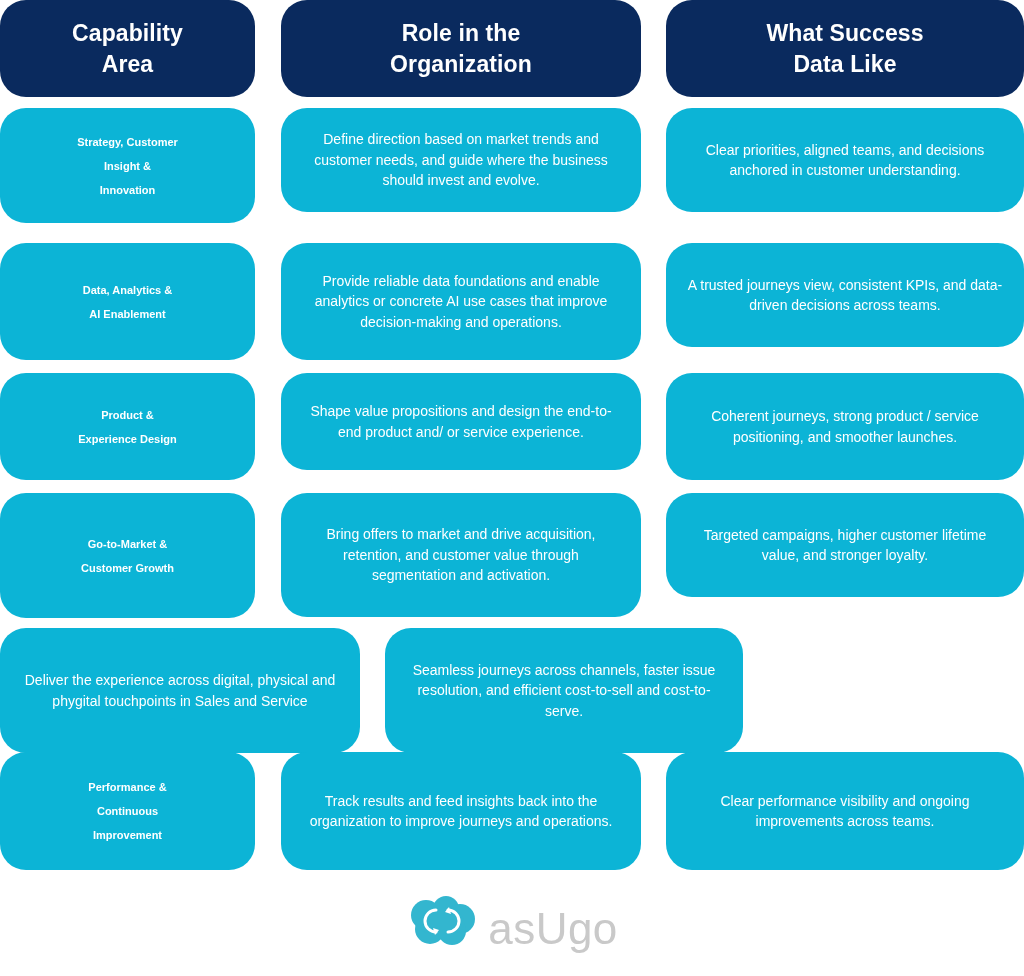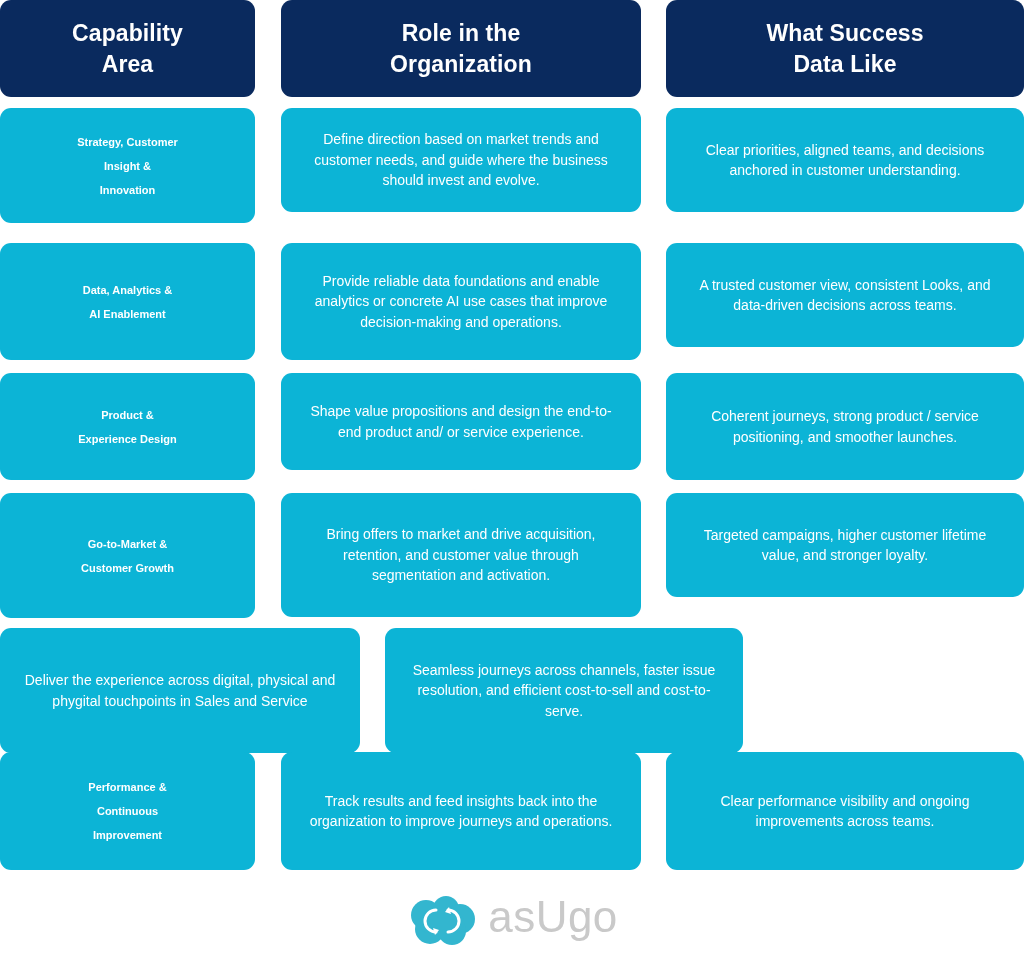--- a/index.html
+++ b/index.html
@@ -25,21 +25,21 @@
     width: 1024px;
     align-items: stretch;
   }
 
   
   .cell-col1 { width: 255px; margin-right: 26px; }
   .cell-col2 { width: 360px; margin-right: 25px; }
   .cell-col3 { width: 358px; }
 
   .card {
-    border-radius: 11px;
+    border-radius: 26px;
     box-sizing: border-box;
     display: flex;
     align-items: center;
     justify-content: center;
     text-align: center;
     color: #ffffff;
   }
 
   
   .header-row { height: 97px; margin-bottom: 11px; }
@@ -95,21 +95,21 @@
   
   .footer {
     width: 1024px;
     height: 106px;
     display: flex;
     align-items: center;
     justify-content: center;
   }
   .logo {
     display: flex;
-    align-items: flex-start;
+    align-items: flex-end;
     gap: 10px;
   }
   .logo-mark { display: block; }
   .logo-word {
     font-size: 44px;
     color: #c9c9c9;
     font-family: "Liberation Sans", sans-serif;
     font-weight: 300;
     letter-spacing: 0.5px;
     line-height: 44px;
@@ -151,21 +151,21 @@
 
   <div class="row r2">
     <div class="card area cell-col1 h117">
       <span class="txt">Data, Analytics &amp;
 AI Enablement</span>
     </div>
     <div class="card desc cell-col2 h117">
       <span>Provide reliable data foundations and enable analytics or concrete AI use cases that improve decision-making and operations.</span>
     </div>
     <div class="card desc cell-col3 h104 self-top">
-      <span>A trusted customer view, consistent Looks, and data-driven decisions across teams.</span>
+      <span>A trusted journeys view, consistent KPIs, and data-driven decisions across teams.</span>
     </div>
   </div>
 
   <div class="row r3">
     <div class="card area cell-col1 h107">
       <span class="txt">Product &amp;
 Experience Design</span>
     </div>
     <div class="card desc cell-col2 h97 self-top">
       <span>Shape value propositions and design the end-to-end product and/ or service experience.</span>

